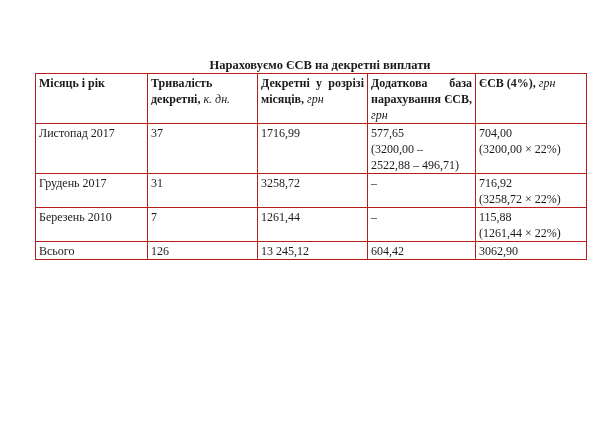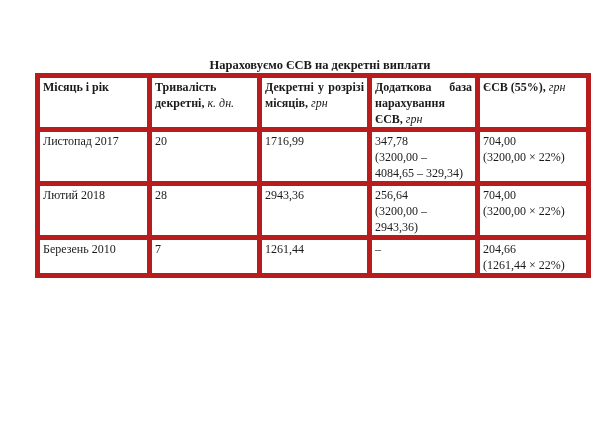--- a/index.html
+++ b/index.html
@@ -2,21 +2,21 @@
 <html><head>
 <meta charset="utf-8">
 <style>
   html, body { margin:0; padding:0; background:#ffffff; }
   body { width:600px; height:424px; position:relative; overflow:hidden;
          font-family:"Liberation Serif", "DejaVu Serif", serif; color:#1a1a1a; }
   .title { position:absolute; left:0; width:600px; top:58px; text-align:center;
            font-weight:bold; font-size:12.5px;padding-left:20px; }
   table { position:absolute; left:35px; top:73px; border-collapse:collapse;
           table-layout:fixed; width:551px; font-size:12px; line-height:16px; }
-  td, th { border:5px solid #b91c1c; vertical-align:top; padding:1px 3px 0 3px; text-align:left; }
+  td, th { border:1px solid #b91c1c; vertical-align:top; padding:1px 3px 0 3px; text-align:left; }
   th { font-weight:bold; }
   th .unit { font-weight:normal; font-style:italic; }
   .just { text-align:justify; text-align-last:left;margin-left:16px; }
   .hrow { height:49px; }
   .r3 { height:49px;margin-left:21px; }
   .r2 { height:32px; }
   .r1 { height:16px; }
   .line { display:block; }
 </style>
 </head>
@@ -31,60 +31,63 @@
       <col style="width:110px">
       <col style="width:108px">
       <col style="width:111px">
   </colgroup>
   <tbody>
       <tr class="hrow">
     <th><span>Місяць і рік</span></th>
     <th><span>Тривалість декретні, </span><span class="unit">к. дн.</span></th>
     <th class="just"><span>Декретні у розрізі місяців, </span><span class="unit">грн</span></th>
     <th class="just"><span>Додаткова база нарахування ЄСВ, </span><span class="unit">грн</span></th>
-    <th><span>ЄСВ (55%), </span><span class="unit">грн</span></th>
+    <th><span>ЄСВ (4%), </span><span class="unit">грн</span></th>
   </tr>
 
   <tr class="r3">
     <td>Листопад 2017</td>
-    <td>20</td>
+    <td>37</td>
     <td>1716,99</td>
     <td>
-      <span class="line">347,78</span>
+      <span class="line">577,65</span>
       <span class="line">(3200,00 –</span>
-      <span class="line">4084,65 – 329,34)</span>
-    </td>
-    <td>
-      <span class="line">704,00</span>
-      <span class="line">(3200,00 × 22%)</span>
-    </td>
-  </tr>
-
-
-
-  <tr class="r3">
-    <td>Лютий 2018</td>
-    <td>28</td>
-    <td>2943,36</td>
-    <td>
-      <span class="line">256,64</span>
-      <span class="line">(3200,00 –</span>
-      <span class="line">2943,36)</span>
+      <span class="line">2522,88 – 496,71)</span>
     </td>
     <td>
       <span class="line">704,00</span>
       <span class="line">(3200,00 × 22%)</span>
     </td>
   </tr>
 
   <tr class="r2">
+    <td>Грудень 2017</td>
+    <td>31</td>
+    <td>3258,72</td>
+    <td>–</td>
+    <td>
+      <span class="line">716,92</span>
+      <span class="line">(3258,72 × 22%)</span>
+    </td>
+  </tr>
+
+
+
+  <tr class="r2">
     <td>Березень 2010</td>
     <td>7</td>
     <td>1261,44</td>
     <td>–</td>
     <td>
-      <span class="line">204,66</span>
+      <span class="line">115,88</span>
       <span class="line">(1261,44 × 22%)</span>
     </td>
   </tr>
 
+  <tr class="r1">
+    <td>Всього</td>
+    <td>126</td>
+    <td>13 245,12</td>
+    <td>604,42</td>
+    <td>3062,90</td>
+  </tr>
 </tbody>
   </table>
 
 </body></html>

